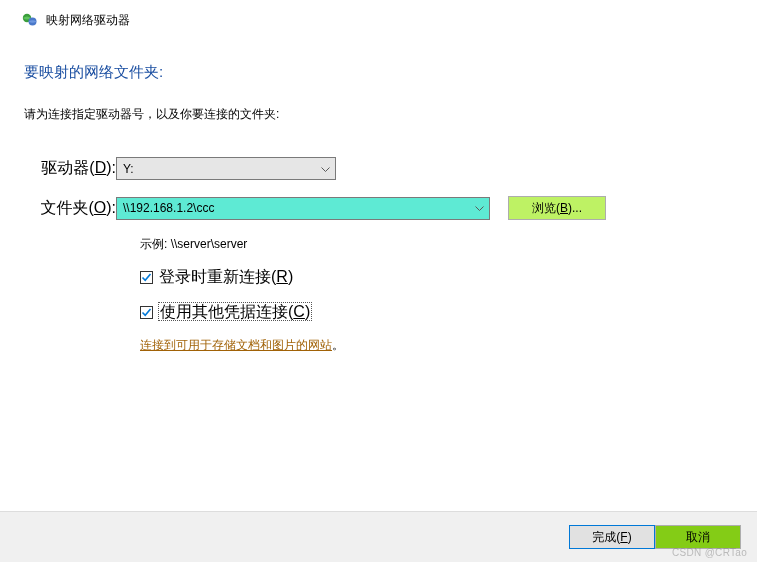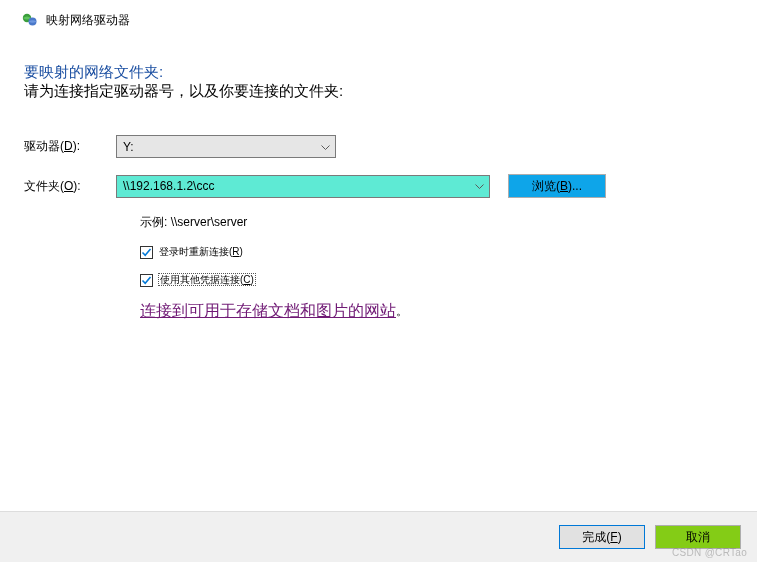--- a/index.html
+++ b/index.html
@@ -20,33 +20,35 @@
     }
     .titlebar .icon-wrap { margin-right: 8px; }
     .titlebar-text { font-size: 12px; }
     .content {
       padding: 26px 24px 0 24px;
     }
     .header-title {
       color: #1a4ea1;
       font-size: 15px;
       font-weight: 400;
+      margin-bottom: 24px;
     }
     .instruction {
-      font-size: 15px;
+      font-size: 12px;
       margin-bottom: 34px;
     }
     .form-row {
       display: flex;
       align-items: center;
       margin-bottom: 16px;
     }
     .label-col {
       width: 92px;
-      font-size: 12px;
+      font-size: 16px;
+      text-align: right;
     }
     .underline { text-decoration: underline; }
     .select-wrap {
       position: relative;
       width: 220px;
       height: 23px;
       border: 1px solid #7a7a7a;
       background: #e6e6e6;
       display: flex;
       align-items: center;
@@ -74,21 +76,21 @@
       position: absolute;
       right: 5px;
       top: 50%;
       transform: translateY(-50%);
     }
     .browse-btn {
       margin-left: 18px;
       width: 98px;
       height: 24px;
       border: 1px solid #adadad;
-      background: #0ea5e9;
+      background: #bef264;
       font-size: 12px;
       cursor: pointer;
       font-family: inherit;
     }
     .indent-col {
       width: 116px;
     }
     .example-row, .check-row, .link-row {
       display: flex;
       margin-bottom: 14px;
@@ -100,51 +102,50 @@
       height: 13px;
       border: 1px solid #333;
       background: #fff;
       position: relative;
       margin-right: 6px;
       flex-shrink: 0;
     }
     .checkbox.checked svg { display:block; }
     .checkbox svg { position:absolute; top:-1px; left:-1px; }
     .check-label {
-      font-size: 10px;
+      font-size: 16px;
     }
     .dotted-focus {
       outline: 1px dotted #555;
       outline-offset: 0px;
       padding: 0 1px;
     }
     .link-text {
-      color: #701a75;
+      color: #a16207;
       text-decoration: underline;
       cursor: pointer;
-      font-size: 16px;
+      font-size: 12px;
     }
     .period { font-size: 12px; }
     .footer-sep {
       position: absolute;
       left: 0; right: 0;
       bottom: 50px;
       height: 1px;
       background: #ddd;
     }
     .footer {
       position: absolute;
       left: 0; right: 0; bottom: 0;
       height: 50px;
       background: #f0f0f0;
       display: flex;
       justify-content: flex-end;
       align-items: center;
       padding-right: 16px;
-      gap: 10px;
     }
     .footer-btn {
       width: 86px;
       height: 24px;
       font-size: 12px;
       font-family: inherit;
       cursor: pointer;
       border: 1px solid #adadad;
       background: #84cc16;
     }

